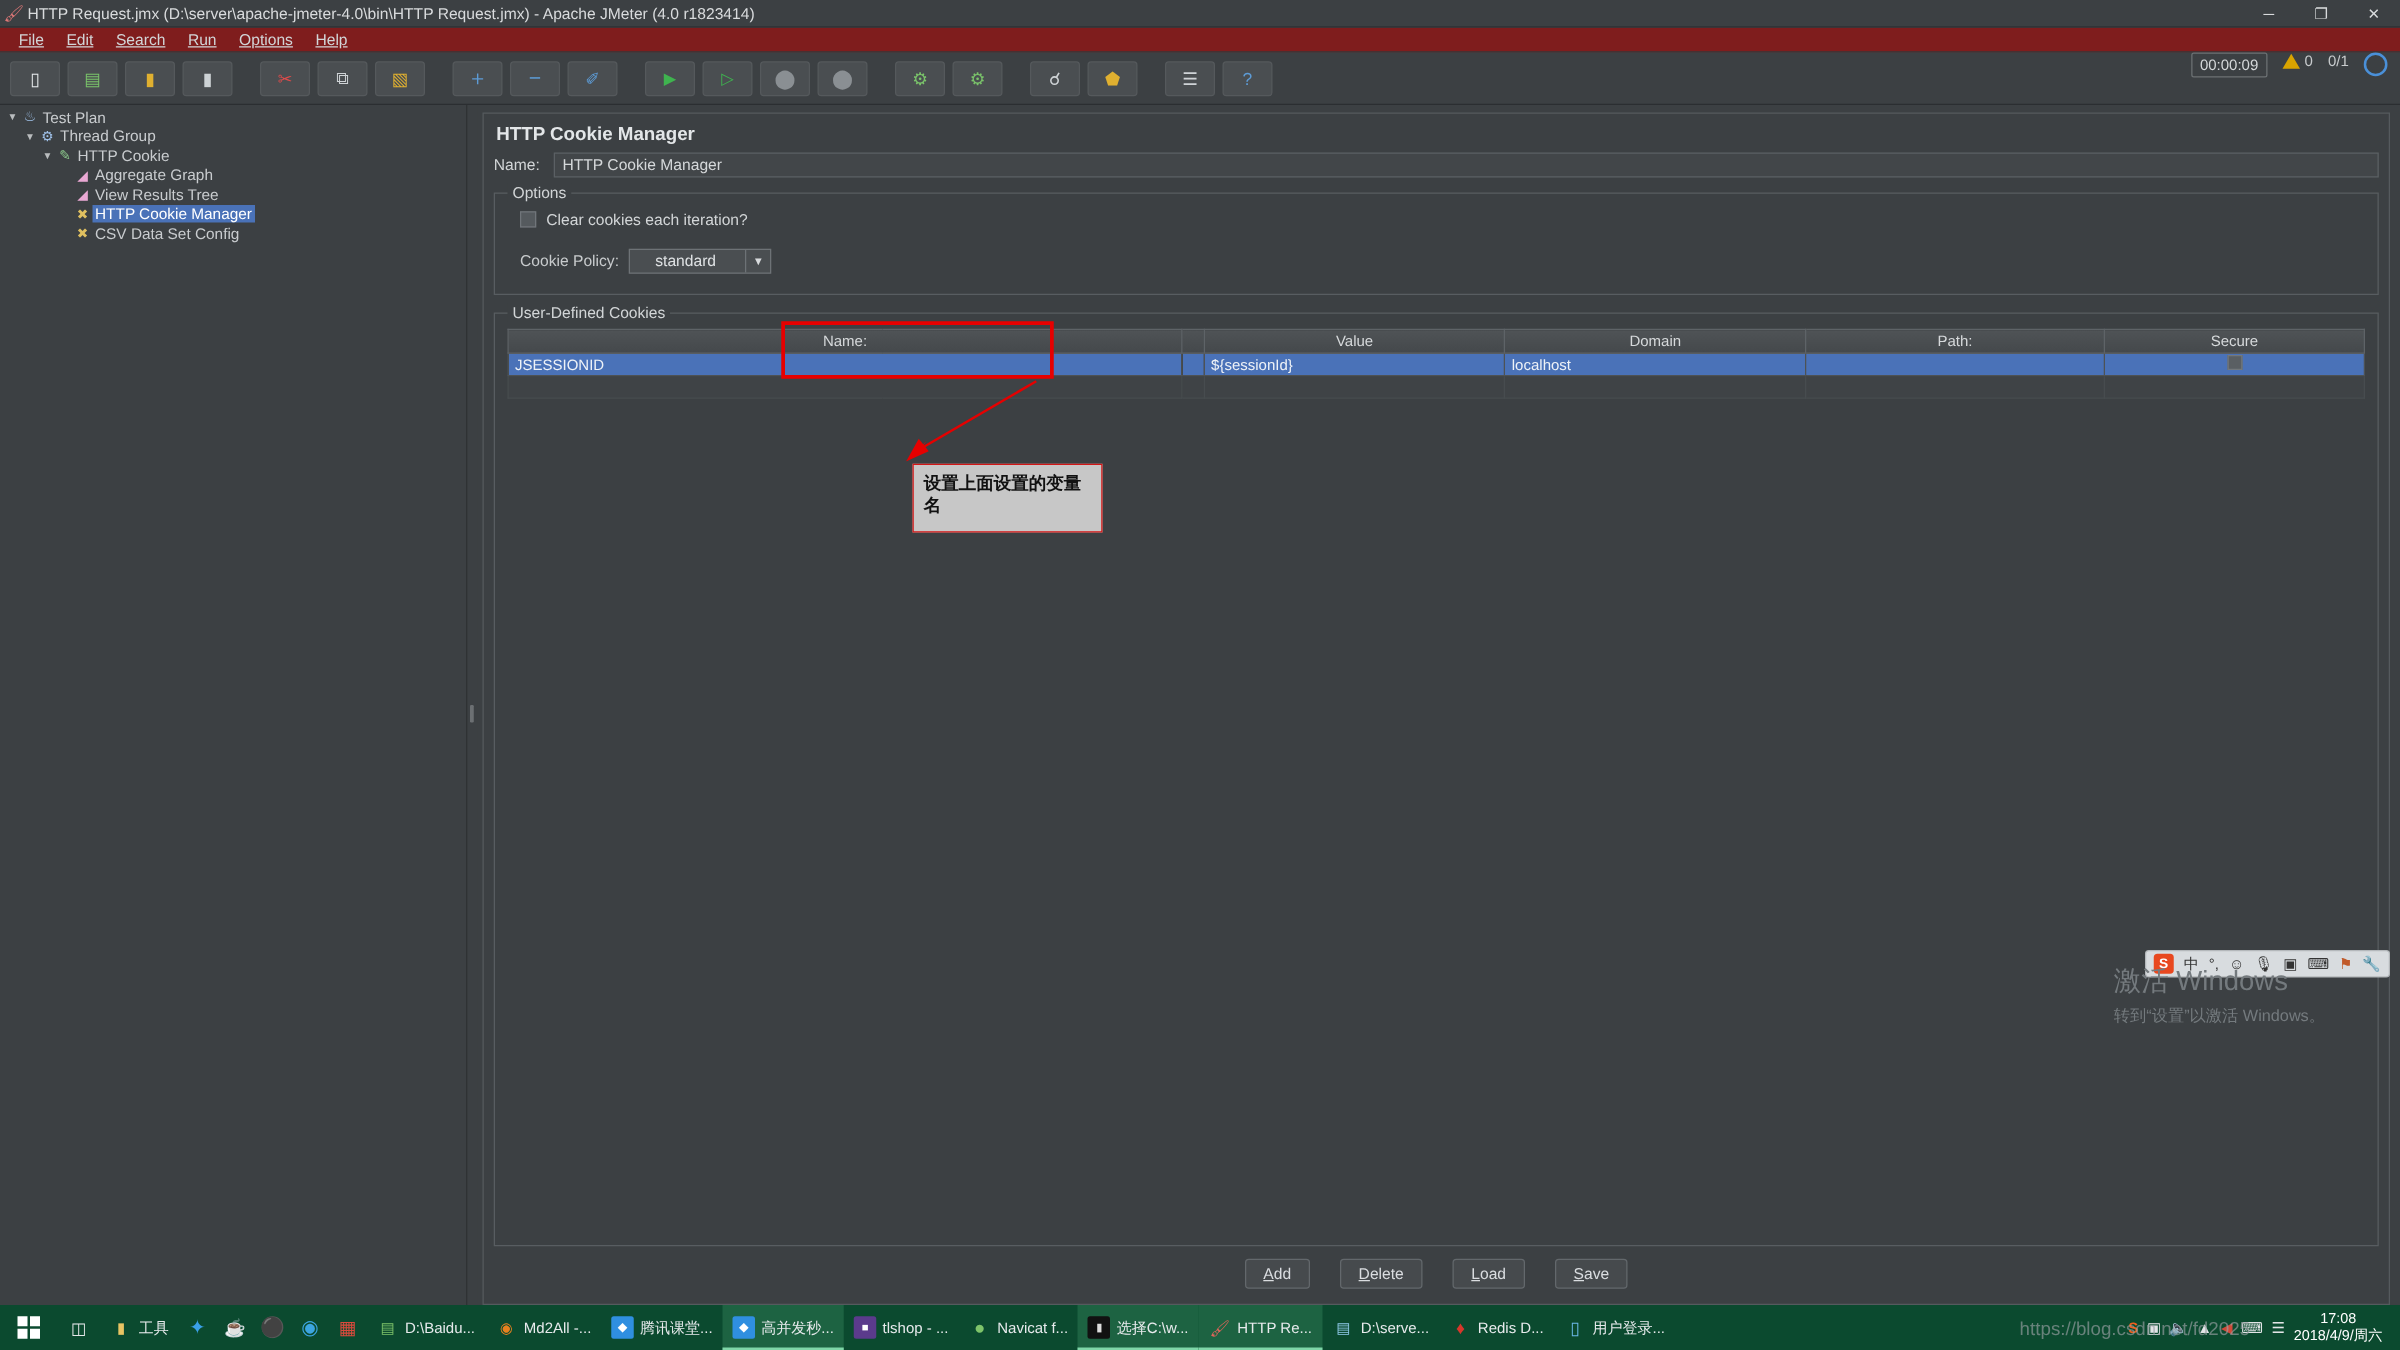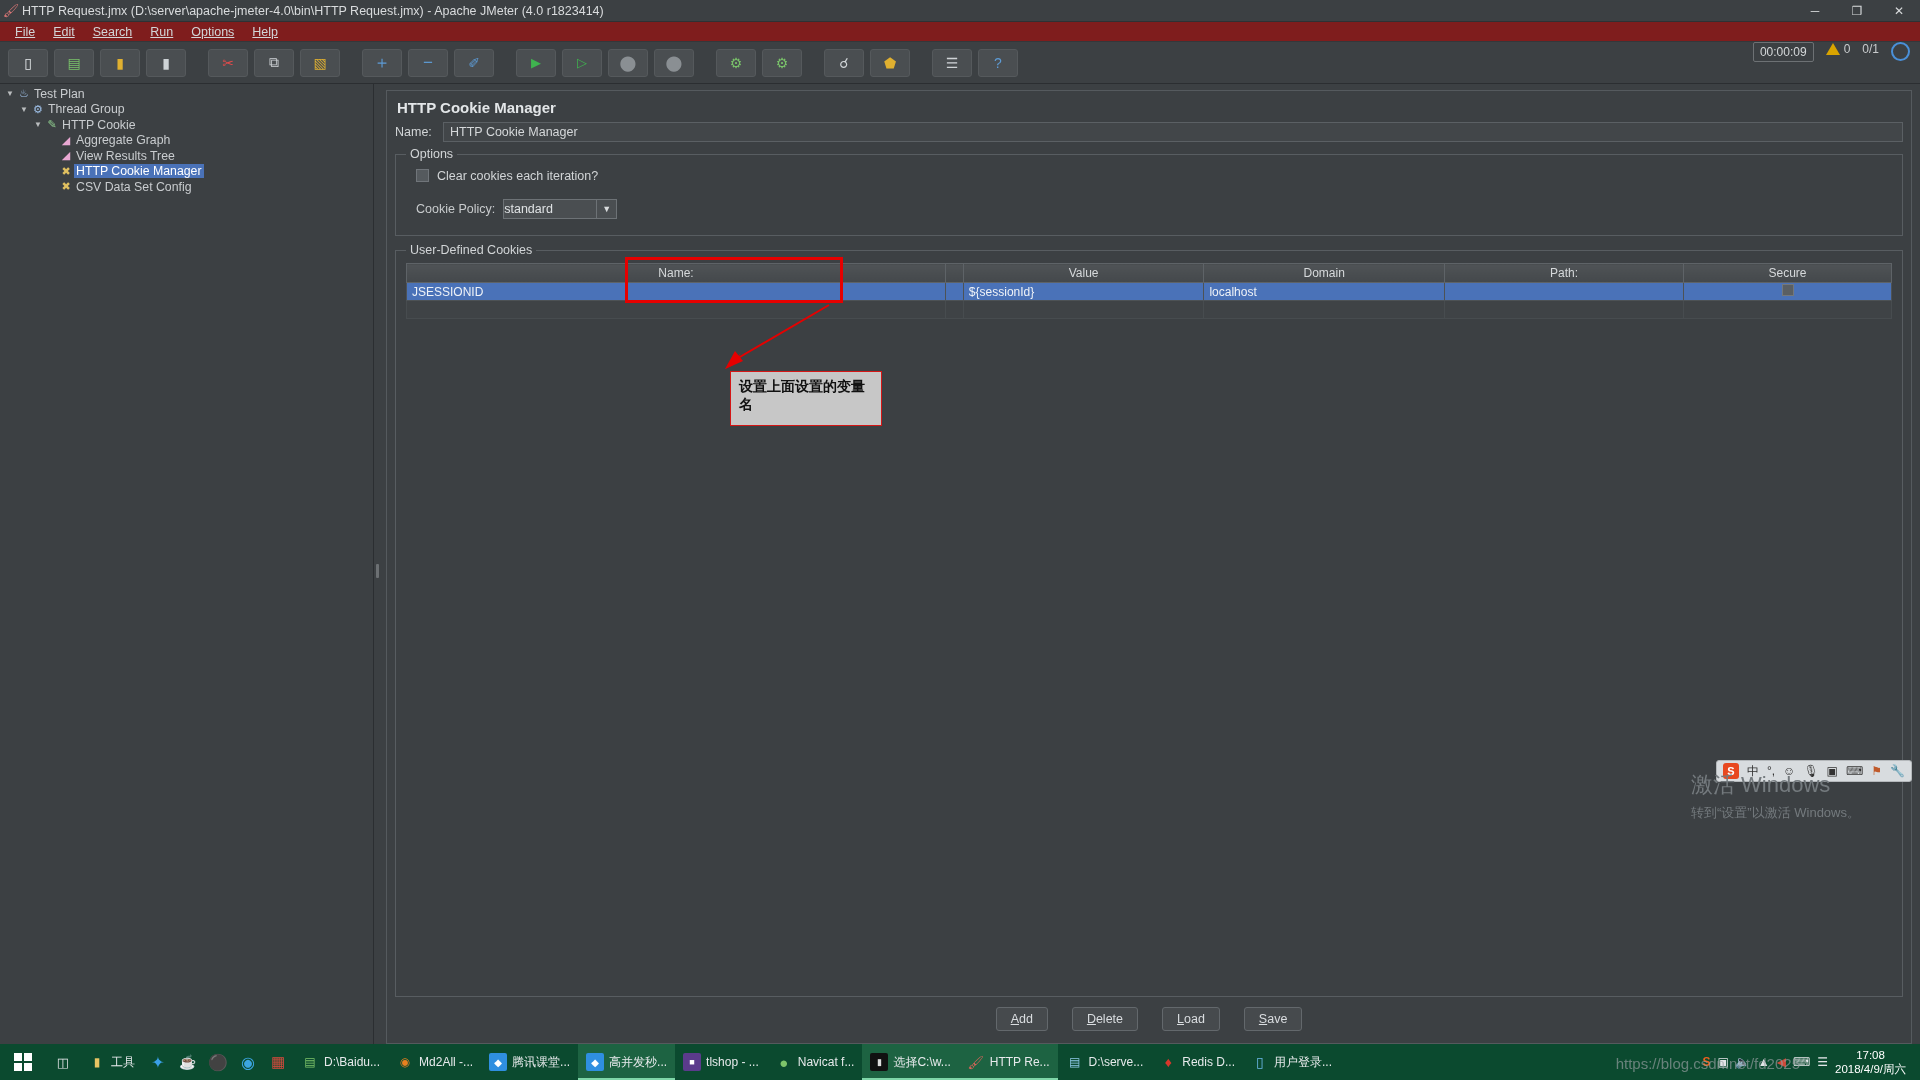--- a/index.html
+++ b/index.html
@@ -68,21 +68,21 @@
   
   .group{ border:1px solid #585d61; margin-top:6px; position:relative; padding:12px 10px 10px 10px;}
   .group > .gtitle{ position:absolute; top:-8px; left:10px; background:#3c4043;
                     padding:0 4px; font-size:12.5px; color:#d2d5d7; }
   .chk-row{ display:flex; gap:8px; height:20px; margin:2px 0 10px 10px;}
   .checkbox{ width:13px;height:13px;background:#555a5e;border:1px solid #70757a; }
   .chk-label{ font-size:12.5px; color:#d2d5d7; }
   .policy-row{ display:flex; align-items:center; gap:8px; margin:0 0 6px 10px;}
   .policy-label{ font-size:12.5px; }
   .combo{ display:flex; border:1px solid #6d7276; height:20px; background:#4a4e51;}
-  .combo .cval{ width:92px; font-size:12.5px; color:#dfe2e4; padding:1px 0; line-height:17px;}
+  .combo .cval{ width:92px; font-size:12.5px; color:#dfe2e4; padding:1px 20px; line-height:17px;}
   .combo .carrow{ width:20px; border-left:1px solid #6d7276; display:flex;
                   align-items:center; justify-content:center; font-size:9px; color:#d8dbdd;}
   
   .tablegroup{ margin-top:14px; flex:1; display:flex; flex-direction:column; position:relative;}
   .cookie-table{ width:100%; border-collapse:collapse; table-layout:fixed; }
   .cookie-table th{
     background:linear-gradient(#4f5356,#44484b);
     border:1px solid #5e6367; height:19px; font-size:12px; font-weight:normal;
     color:#d6d9db; text-align:center;
   }

